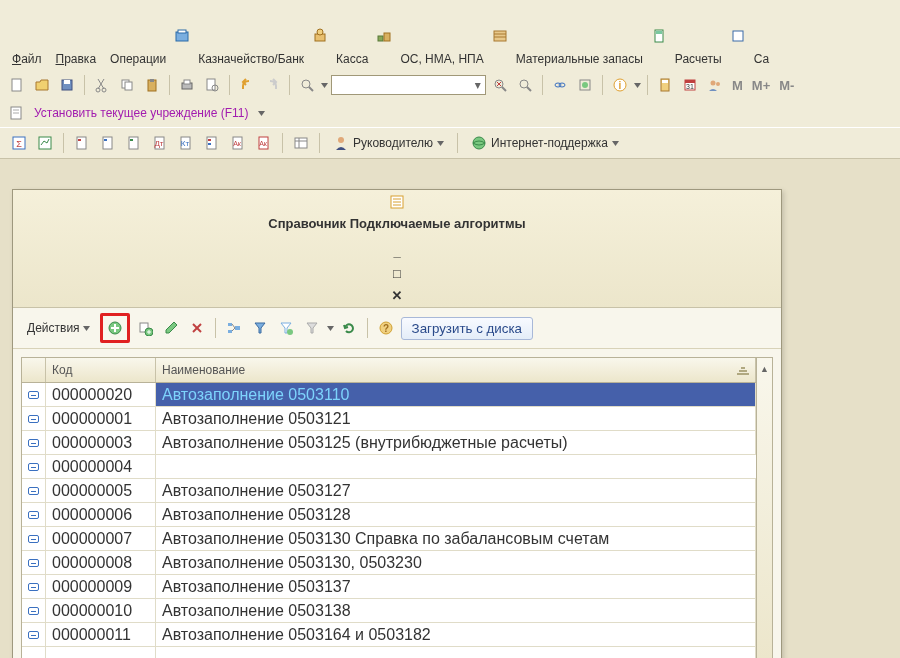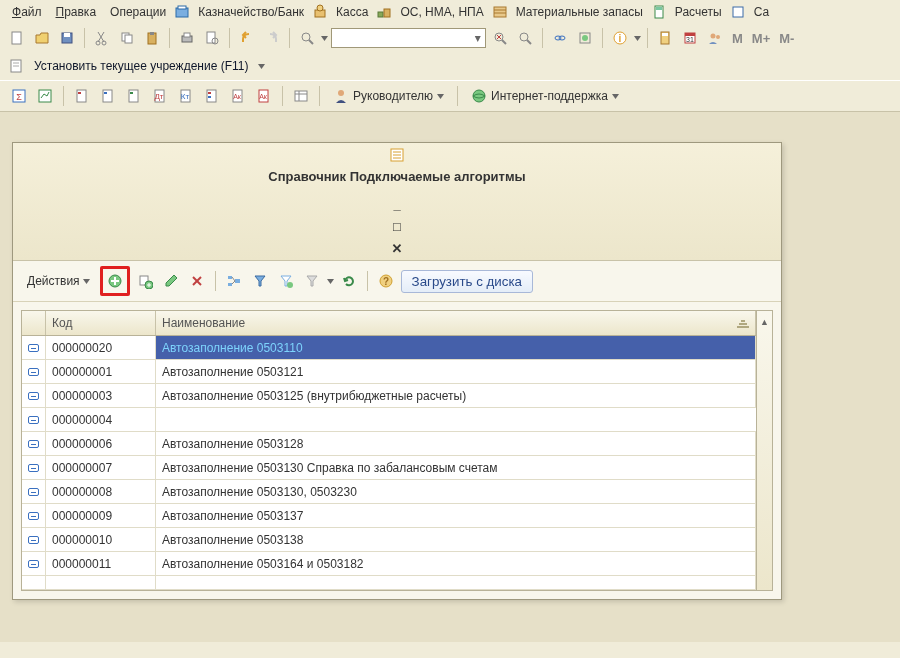--- a/index.html
+++ b/index.html
@@ -17,20 +17,21 @@
     display: flex;
     align-items: center;
     padding: 3px 6px;
     gap: 2px;
     background: #f0ecd9;
   }
   .menu-item {
     padding: 2px 6px;
     cursor: pointer;
     white-space: nowrap;
+    margin-top: 47px;
   }
   .menu-item u { text-decoration: underline; }
   .icon16 {
     width: 16px;
     height: 16px;
     display: inline-flex;
     align-items: center;
     justify-content: center;
     font-size: 12px;
     vertical-align: middle;
@@ -77,21 +78,21 @@
   .m-lbl { font-weight: bold; color: #888; font-size: 13px; padding: 0 3px; cursor: pointer; }
   .sub-toolbar {
     display: flex;
     align-items: center;
     padding: 5px 8px;
     gap: 6px;
     background: #f0ecd9;
     border-bottom: 1px solid #ffffff;
   }
   .sub-link {
-    color: #0f172a;
+    color: #a21caf;
     padding: 2px 4px;
     cursor: pointer;
   }
   .toolbar-row2 {
     display: flex;
     align-items: center;
     padding: 4px 8px;
     gap: 4px;
     background: #f0ecd9;
     border-bottom: 1px solid #c8c2a8;
@@ -219,21 +220,21 @@
   }
   .grid-row {
     display: flex;
     border-bottom: 1px solid #e0dcc8;
     height: 24px;
     align-items: stretch;
   }
   .gc {
     padding: 4px 6px;
     border-right: 1px solid #e0dcc8;
-    font-size: 12px;
+    font-size: 16px;
     white-space: nowrap;
     overflow: hidden;
     display: flex;
     align-items: center;
   }
   .gc-icon { width: 24px; justify-content: center; color: #3a70c0; }
   .gc-code { width: 110px; }
   .gc-name { flex: 1; }
   .grid-row.selected .gc-name {
     background: #4560aa;
@@ -721,20 +722,27 @@
             <div class="grid-row">
               <div class="gc gc-icon">
                 <span class="minus-ico"></span>
               </div>
               <div class="gc gc-code">000000004</div>
             </div>
             <div class="grid-row">
               <div class="gc gc-icon">
                 <span class="minus-ico"></span>
               </div>
+              <div class="gc gc-code">000000005</div>
+              <div class="gc gc-name">Автозаполнение 0503127</div>
+            </div>
+            <div class="grid-row">
+              <div class="gc gc-icon">
+                <span class="minus-ico"></span>
+              </div>
               <div class="gc gc-code">000000006</div>
               <div class="gc gc-name">Автозаполнение 0503128</div>
             </div>
             <div class="grid-row">
               <div class="gc gc-icon">
                 <span class="minus-ico"></span>
               </div>
               <div class="gc gc-code">000000007</div>
               <div class="gc gc-name">Автозаполнение 0503130 Справка по забалансовым счетам</div>
             </div>

